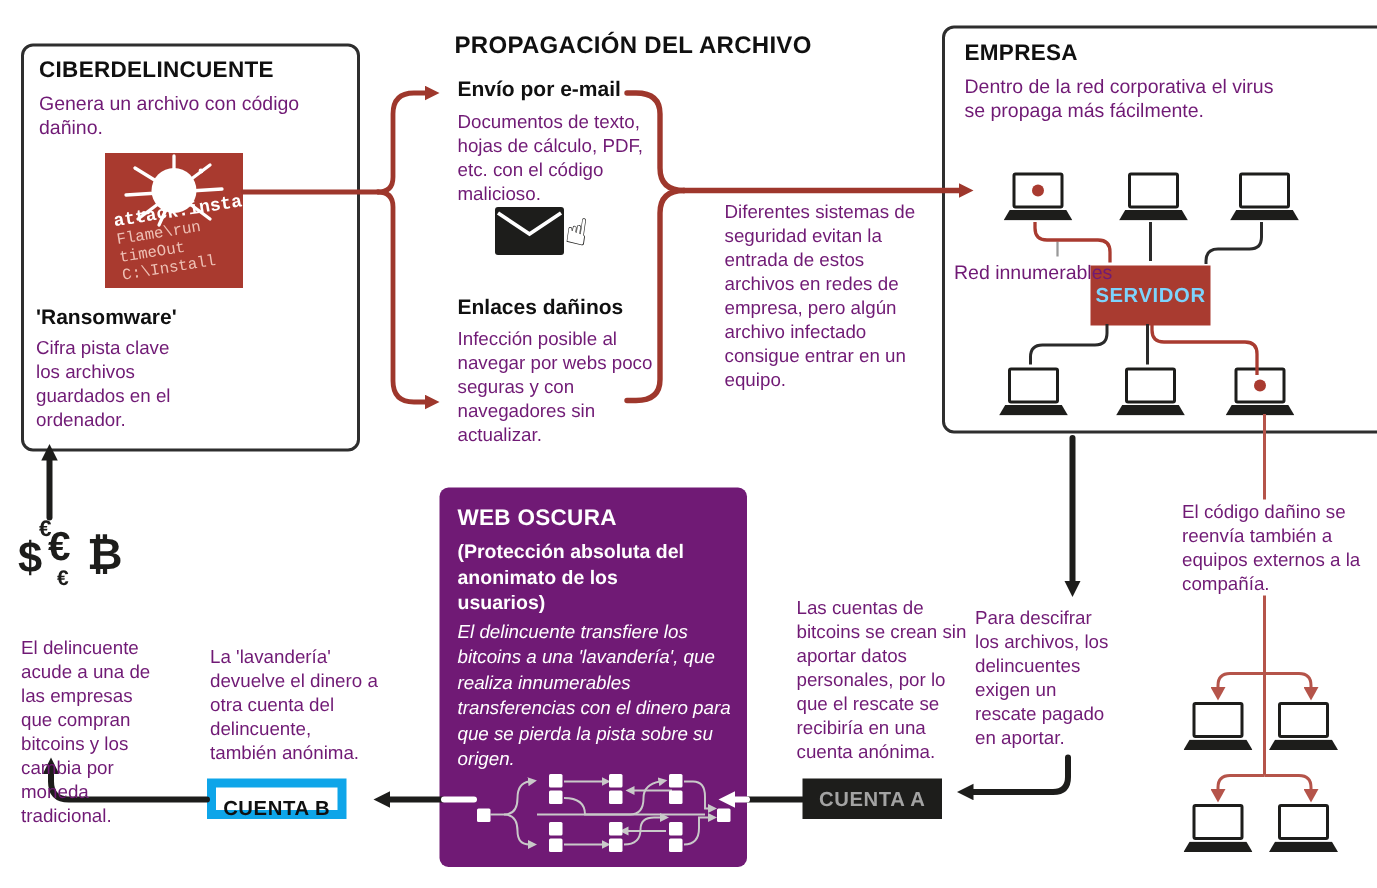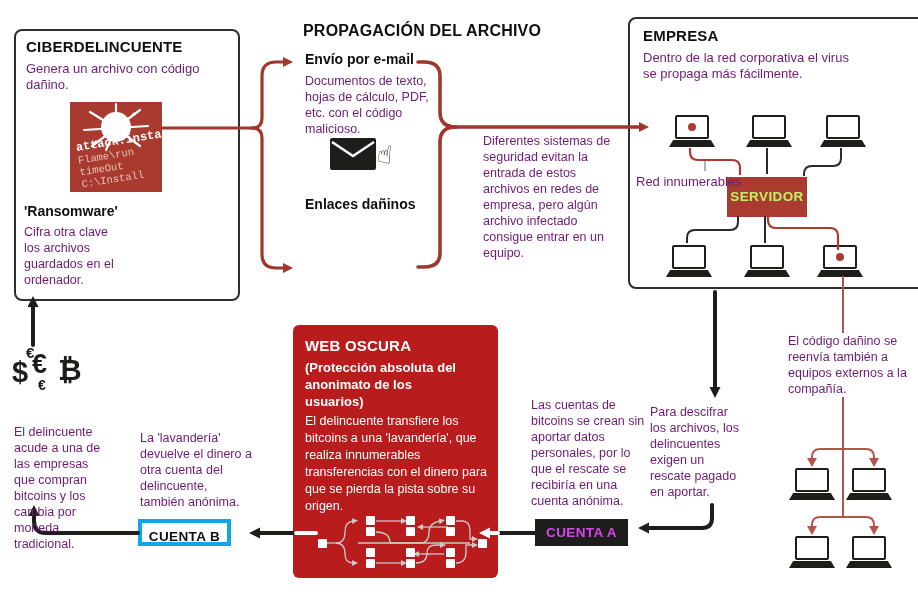--- a/index.html
+++ b/index.html
@@ -20,30 +20,30 @@
     font-family:"Liberation Mono","DejaVu Sans Mono",monospace;white-space:nowrap;}
   .attack-lines .l1{font-size:12px;font-weight:bold;color:#ffffff;line-height:13px;}
   .attack-lines .l2{font-size:10.5px;color:#eec0b5;line-height:12px;}
   
   .laptop{position:absolute;width:46px;height:33px;}
   .laptop .scr{position:absolute;left:6px;top:0;width:34px;height:24px;background:#fff;
     border:2.5px solid #1d1d1b;border-radius:2px;box-sizing:border-box;}
   .laptop .base{position:absolute;left:0;top:25px;width:46px;height:7px;background:#1d1d1b;
     clip-path:polygon(9% 0,91% 0,100% 100%,0 100%);}
   .laptop .dot{position:absolute;left:19px;top:8px;width:8px;height:8px;border-radius:50%;background:#a93b30;}
-  .server{position:absolute;background:#a93b30;color:#bef264;font-weight:bold;font-size:13.5px;
+  .server{position:absolute;background:#a93b30;color:#7dd3fc;font-weight:bold;font-size:13.5px;
     text-align:center;letter-spacing:0.4px;}
   
-  .darkbox{position:absolute;left:293px;top:325px;width:205px;height:253px;background:#b91c1c;border-radius:6px;}
+  .darkbox{position:absolute;left:293px;top:325px;width:205px;height:253px;background:#701a75;border-radius:6px;}
   .darkbox .t{color:#fff;}
   
   .chip{position:absolute;width:93px;height:27px;line-height:27px;text-align:center;
     font-size:13.5px;font-weight:bold;box-sizing:border-box;letter-spacing:0.4px;}
-  .chip-a{background:#1d1d1b;color:#d946ef;}
-  .chip-b{background:#fff;color:#101010;border:4px solid #0ea5e9;}
+  .chip-a{background:#1d1d1b;color:#a3a3a3;}
+  .chip-b{background:#fff;color:#101010;border:6px solid #0ea5e9;}
   
   .money{position:absolute;left:10px;top:340px;width:110px;height:60px;font-weight:bold;color:#1d1d1b;}
   .money span{position:absolute;line-height:1;}
   .overlay{position:absolute;left:0;top:0;z-index:5;pointer-events:none;}
   .txt-layer{z-index:6;}
   .note-bg{background:#fff;}
   .envelope{position:absolute;left:330px;top:138px;width:46px;height:32px;background:#1d1d1b;border-radius:2px;}
   .hand{position:absolute;left:377px;top:140px;font-size:25px;color:#1d1d1b;transform:rotate(8deg);
     font-family:"DejaVu Sans",sans-serif;}
 </style>
@@ -75,36 +75,37 @@
       <div class="attack-lines">
         <div class="l1">attack.insta</div>
         <div class="l2">Flame\run</div>
         <div class="l2">timeOut</div>
         <div class="l2">C:\Install</div>
       </div>
     </div>
 
     <div class="abs" style="left:8px;top:172px;width:97px;">
       <div class="head-txt">'Ransomware'</div>
-      <div class="body-txt" style="margin-top:5px;">Cifra otra clave los archivos guardados en el ordenador.</div>
+      <div class="body-txt" style="margin-top:5px;">Cifra pista clave los archivos guardados en el ordenador.</div>
     </div>
   </div>
 
   <div class="abs box-title" style="left:303px;top:22px;font-size:16px;">PROPAGACIÓN DEL ARCHIVO</div>
   <div class="abs head-txt" style="left:305px;top:51px;">Envío por e-mail</div>
   <div class="abs body-txt" style="left:305px;top:73px;width:135px;">Documentos de texto, hojas de cálculo, PDF, etc. con el código malicioso.</div>
 
   <div class="envelope">
     <svg width="46" height="32" viewBox="0 0 46 32">
         <polyline points="2,4 23,18 44,4" fill="none" stroke="#ffffff" stroke-width="2.5"></polyline>
       </svg>
   </div>
   <div class="hand">☝</div>
 
   <div class="abs head-txt" style="left:305px;top:196px;">Enlaces dañinos</div>
+  <div class="abs body-txt" style="left:305px;top:218px;width:130px;">Infección posible al navegar por webs poco seguras y con navegadores sin actualizar.</div>
 
   <div class="abs body-txt txt-layer" style="left:483px;top:133px;width:133px;">Diferentes sistemas de seguridad evitan la entrada de estos archivos en redes de empresa, pero algún archivo infectado consigue entrar en un equipo.</div>
 
   <div class="box" style="left:628px;top:17px;width:332px;height:272px;">
     <div class="abs box-title" style="left:13px;top:8px;">EMPRESA</div>
     <div class="abs body-txt" style="left:13px;top:31px;width:210px;font-size:13px;">Dentro de la red corporativa el virus se propaga más fácilmente.</div>
 
     <div class="laptop" style="left:39px;top:96px;">
       <div class="scr"></div>
         <div class="base"></div>
@@ -133,21 +134,21 @@
         <div class="dot"></div>
     </div>
 
     <div class="server" style="left:97px;top:158px;width:80px;height:40px;line-height:40px;">SERVIDOR</div>
     <div class="abs body-txt" style="left:6px;top:155px;font-size:13px;">Red innumerables</div>
   </div>
 
   <div class="darkbox">
     <div class="abs t box-title" style="left:12px;top:12px;">WEB OSCURA</div>
     <div class="abs t" style="left:12px;top:34px;width:165px;font-size:13px;font-weight:bold;line-height:17px;">(Protección absoluta del anonimato de los usuarios)</div>
-    <div class="abs t" style="left:12px;top:88px;width:183px;font-size:12.5px;line-height:17px;">El delincuente transfiere los bitcoins a una 'lavandería', que realiza innumerables transferencias con el dinero para que se pierda la pista sobre su origen.</div>
+    <div class="abs t" style="left:12px;top:88px;width:183px;font-size:12.5px;line-height:17px;font-style:italic;">El delincuente transfiere los bitcoins a una 'lavandería', que realiza innumerables transferencias con el dinero para que se pierda la pista sobre su origen.</div>
   </div>
 
   <div class="chip chip-a" style="left:535px;top:519px;">CUENTA A</div>
   <div class="chip chip-b" style="left:138px;top:519px;">CUENTA B</div>
 
   <div class="abs body-txt txt-layer note-bg" style="left:788px;top:333px;width:122px;">El código dañino se reenvía también a equipos externos a la compañía.</div>
   <div class="abs body-txt txt-layer" style="left:650px;top:404px;width:95px;">Para descifrar los archivos, los delincuentes exigen un rescate pagado en aportar.</div>
   <div class="abs body-txt txt-layer" style="left:531px;top:397px;width:115px;">Las cuentas de bitcoins se crean sin aportar datos personales, por lo que el rescate se recibiría en una cuenta anónima.</div>
   <div class="abs body-txt txt-layer" style="left:140px;top:430px;width:115px;">La 'lavandería' devuelve el dinero a otra cuenta del delincuente, también anónima.</div>
   <div class="abs body-txt txt-layer" style="left:14px;top:424px;width:98px;">El delincuente acude a una de las empresas que compran bitcoins y los cambia por moneda tradicional.</div>

